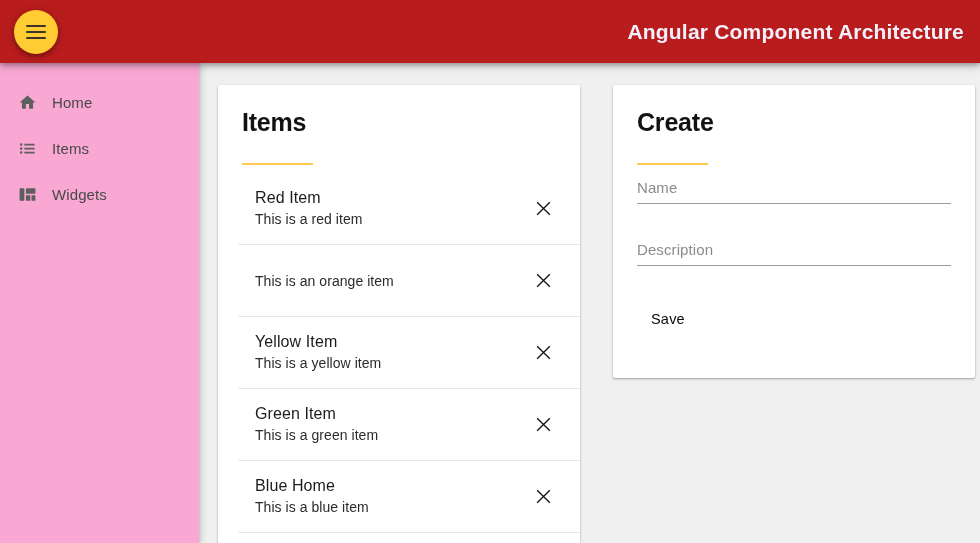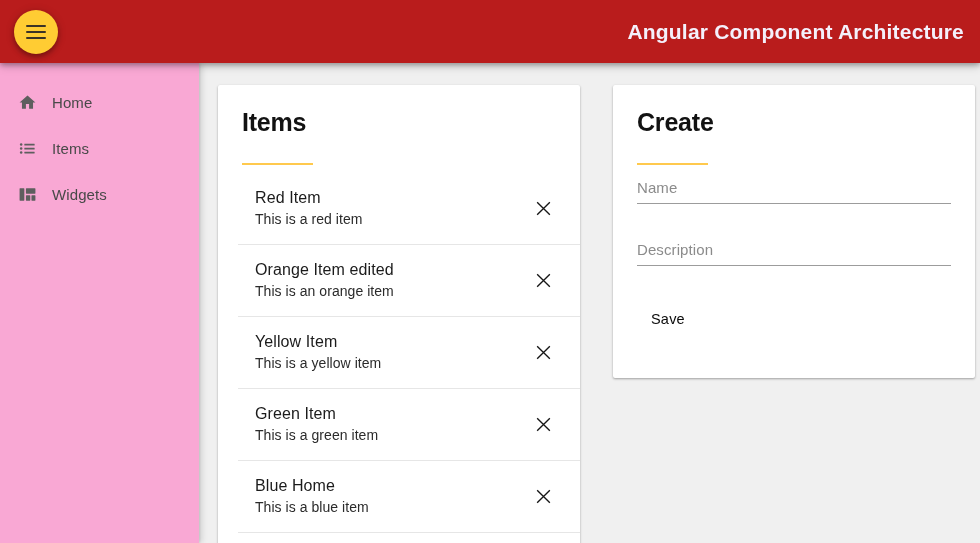--- a/index.html
+++ b/index.html
@@ -287,21 +287,20 @@
           </span>
           <button class="delete-btn">
             <svg width="19" height="19" viewBox="0 0 24 24" aria-hidden="true">
               <path d="M4 4 L20 20 M20 4 L4 20" stroke="currentColor" stroke-width="1.7" fill="none"></path>
             </svg>
           </button>
         </div>
 
         <div class="item-row">
           <span class="item-text">
-            <span class="item-title">Orange Item edited</span>
             <span class="item-sub">This is an orange item</span>
           </span>
           <button class="delete-btn">
             <svg width="19" height="19" viewBox="0 0 24 24" aria-hidden="true">
               <path d="M4 4 L20 20 M20 4 L4 20" stroke="currentColor" stroke-width="1.7" fill="none"></path>
             </svg>
           </button>
         </div>
 
         <div class="item-row">

